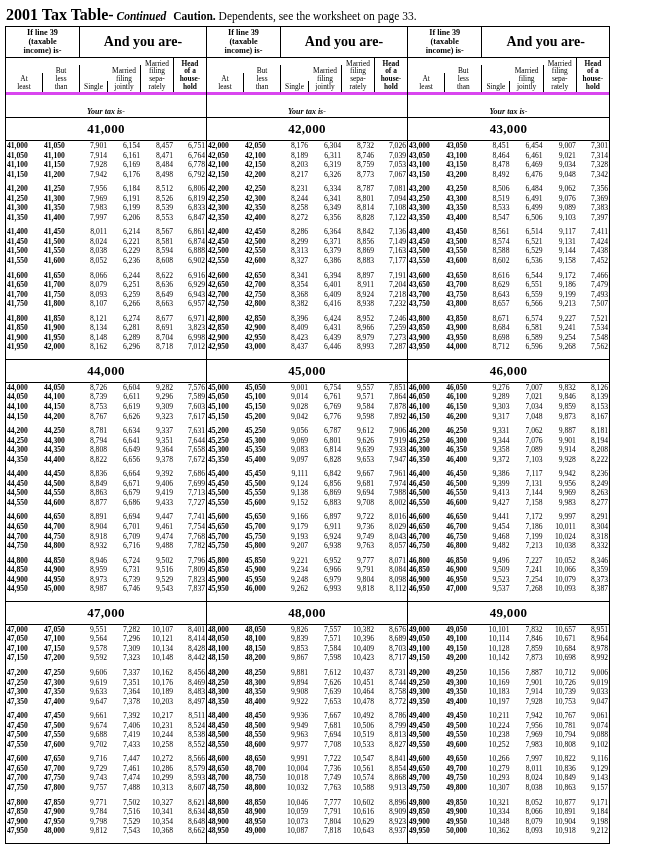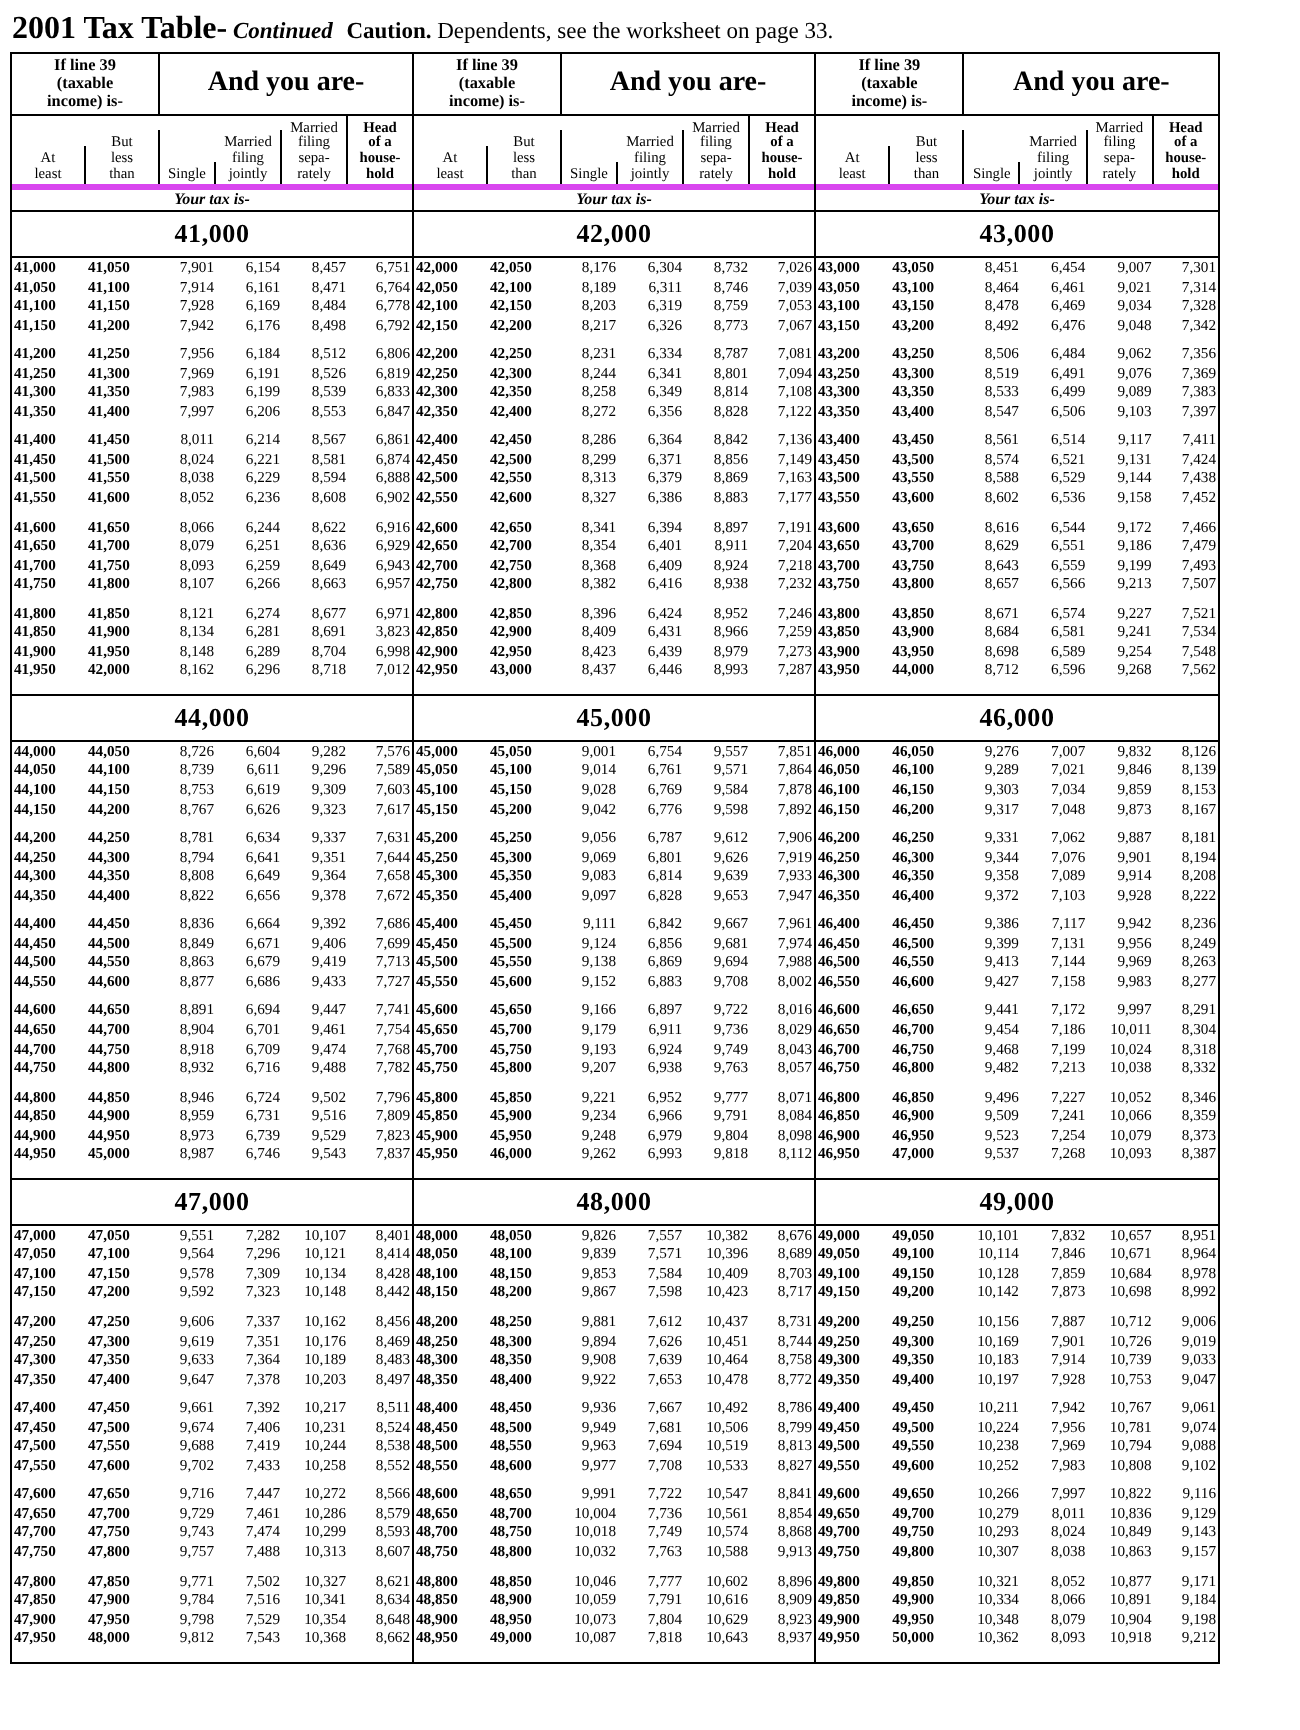--- a/index.html
+++ b/index.html
@@ -46,21 +46,21 @@
   .hdrB .c{box-sizing:border-box;border-right:1px solid #000;text-align:center;
       font-size:7.4px;line-height:1.06;padding:2px 0 1px;}
   .hdrB .c:last-child{border-right:none;}
   .hdrB .atleast{width:18.5%;}
   .hdrB .butless{width:18.5%;}
   .hdrB .single{width:14%;}
   .hdrB .mfj{width:16.5%;}
   .hdrB .mfs{width:16.5%;}
   .hdrB .hoh{width:16%;font-weight:bold;}
   .yourtax{text-align:center;font-size:8px;font-weight:bold;font-style:italic;
-      border-bottom:1.2px solid #000;padding:0 0 1px;}
+      border-bottom:1.2px solid #000;padding:0 0 1px;margin-top:12px;}
 
   
   .band{
     text-align:center;font-size:13px;font-weight:bold;
     padding:3px 0 3px;
     border-bottom:1.2px solid #000;
     letter-spacing:.3px;
   }
   .bandline{border-top:1.2px solid #000;}
 

